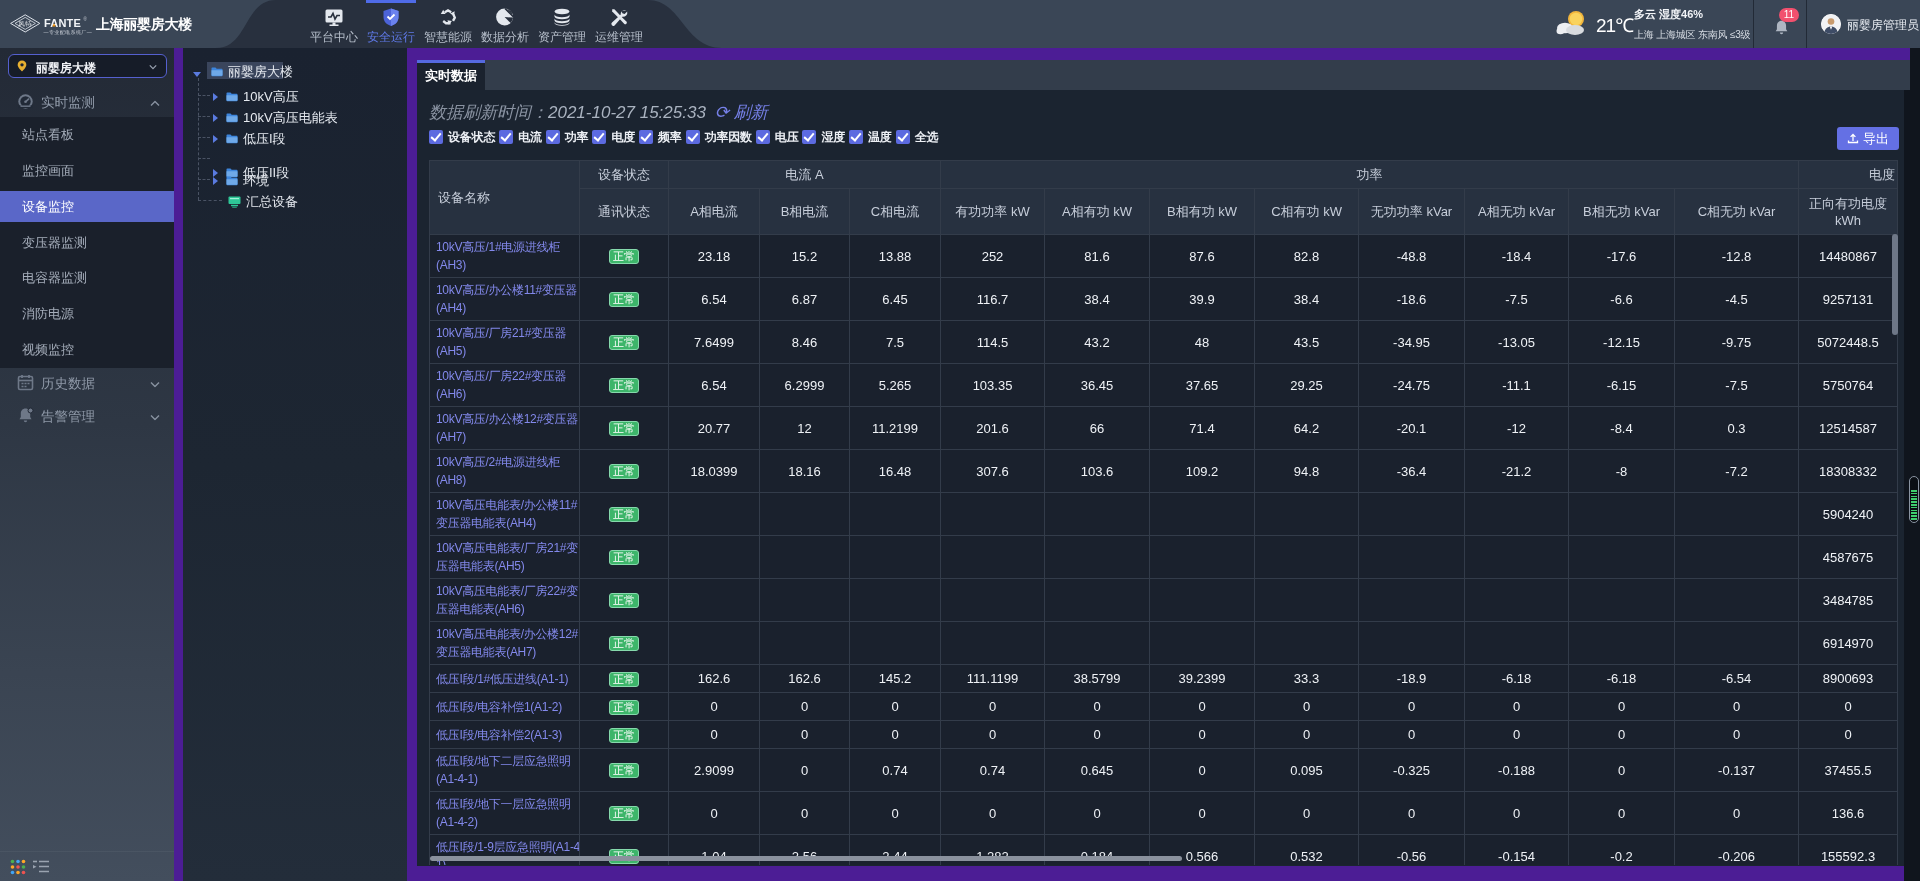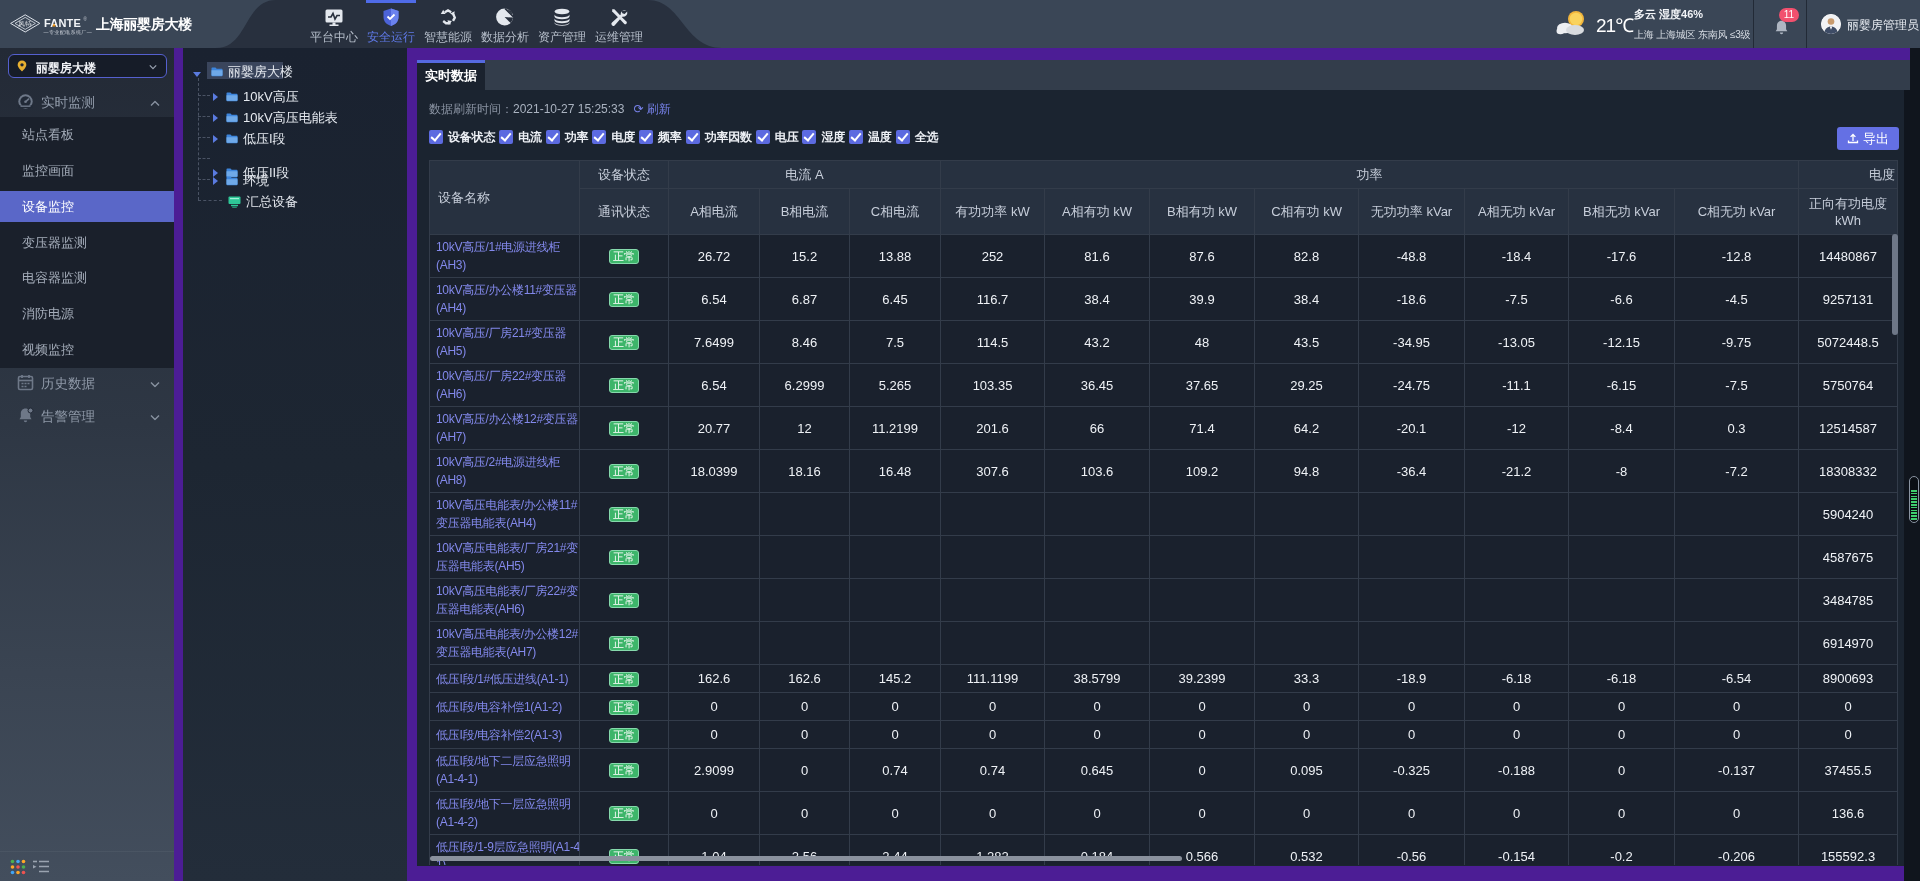--- a/index.html
+++ b/index.html
@@ -51,21 +51,21 @@
 .tri-r { display:inline-block; width:0; height:0; border-top:4.5px solid transparent; border-bottom:4.5px solid transparent; border-left:5.5px solid #5A7BE0; }
 #troot { position:absolute; left:24px; top:14px; width:76px; height:17px; background:#3A455C; }
 .dash-v { position:absolute; border-left:1px dashed #4A5364; width:0; }
 .dash-h { position:absolute; border-top:1px dashed #4A5364; height:0; }
 
 
 #main { position:absolute; left:417px; top:60px; width:1503px; height:806px; }
 #tabstrip { position:absolute; left:0; top:0; width:1503px; height:30px; background:#333D4B; }
 #tab1 { position:absolute; left:0; top:0; width:68px; height:30px; background:#1A222E; border-top:3px solid #5569E0; color:#FFFFFF; font-size:13px; font-weight:bold; text-align:center; line-height:26px; }
 #content { position:absolute; left:0; top:30px; width:1503px; height:776px; background:#1B2430; }
-#refresh { position:absolute; left:12px; top:41px; font-size:12px; color:#8A93A2; }
+#refresh { position:absolute; left:12px; top:41px; font-size:17px; color:#8A93A2;font-style:italic; }
 #refresh .time { color:#AAB3C0; }
 #refresh .rlink { color:#7680E8; margin-left:9px; }
 #cbrow { position:absolute; left:12px; top:69px; height:16px; display:flex; align-items:center; }
 .cb { display:inline-flex; align-items:center; margin-right:4px; }
 .cbx { width:14px; height:14px; background:#5C6AE0; border-radius:2px; margin-right:5px; position:relative; }
 .cbx:after { content:""; position:absolute; left:4px; top:1px; width:4px; height:8px; border:solid #fff; border-width:0 2px 2px 0; transform:rotate(40deg); }
 .cbl { font-size:12px; font-weight:bold; color:#EDF0F5; letter-spacing:-0.2px; }
 #exportbtn { position:absolute; left:1420px; top:67px; width:62px; height:23px; background:#6470E4; border-radius:3px; color:#fff; font-size:13px; text-align:center; line-height:23px; }
 
 
@@ -406,21 +406,21 @@
               <th>C相有功 kW</th>
               <th>无功功率 kVar</th>
               <th>A相无功 kVar</th>
               <th>B相无功 kVar</th>
               <th>C相无功 kVar</th>
               <th>正向有功电度<br>kWh</th>
             </tr>
 <tr class="h43">
               <td class="devname">10kV高压/1#电源进线柜<br>(AH3)</td>
               <td><span class="badge">正常</span></td>
-              <td>26.72</td>
+              <td>23.18</td>
               <td>15.2</td>
               <td>13.88</td>
               <td>252</td>
               <td>81.6</td>
               <td>87.6</td>
               <td>82.8</td>
               <td>-48.8</td>
               <td>-18.4</td>
               <td>-17.6</td>
               <td>-12.8</td>

